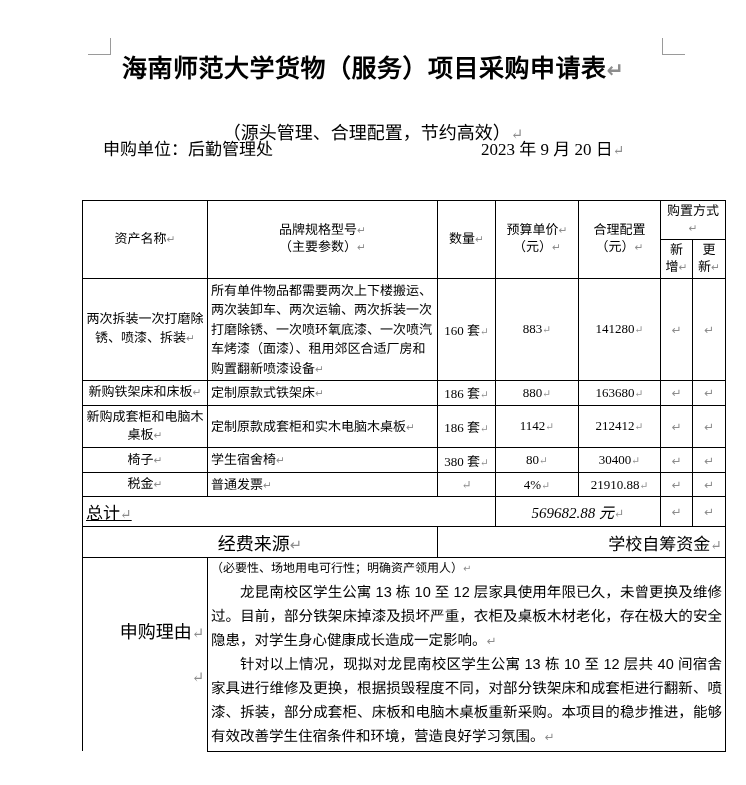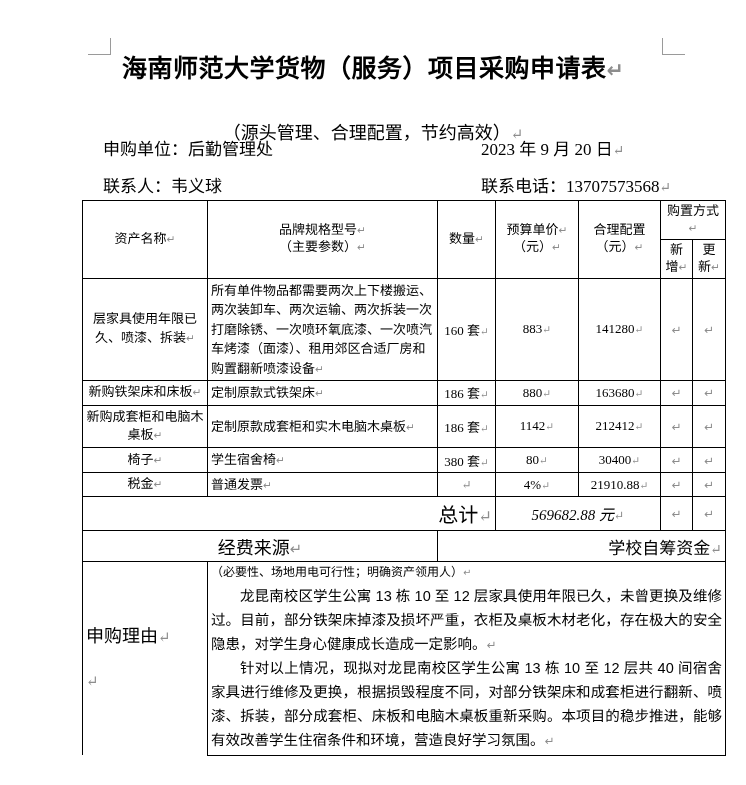--- a/index.html
+++ b/index.html
@@ -99,23 +99,24 @@
   }
   .c-center { text-align: center; }
 
   .hdr { text-align: center; line-height: 1.3; }
 
   .asset-name { text-align: center; line-height: 1.45; }
   .spec-cell  { text-align: left; line-height: 1.5; }
   .num-cell   { text-align: center; font-family: "Liberation Serif", "DejaVu Serif", serif; font-size: 13px; }
 
   .total-label {
-    text-align: right;
-    font-size: 20px;
-    font-family: "Liberation Serif", "DejaVu Serif", serif;
+    text-align: left;
+    font-size: 17px;
+    font-family: "Liberation Serif", "DejaVu Serif", serif;
+    text-decoration: underline;
   }
   .total-value {
     text-align: center;
     font-size: 15px;
     font-family: "Liberation Serif", "DejaVu Serif", serif;
     font-style: italic;
   }
 
   .funding-label {
     text-align: center;
@@ -123,21 +124,21 @@
     font-family: Liberation Serif, serif;
     margin-top: 48px;
   }
   .funding-value {
     text-align: right;
     font-size: 17px;
     font-family: "Liberation Serif", "DejaVu Serif", serif;
   }
 
   .reason-label {
-    text-align: left;
+    text-align: right;
     font-size: 18px;
     font-family: "Liberation Serif", "DejaVu Serif", serif;
     line-height: 2.4;
     vertical-align: middle;
   }
   .reason-hint {
     font-size: 12px;
     text-align: left;
     padding: 3px 6px 1px 6px;
     line-height: 1.4;
@@ -166,24 +167,20 @@
 
   <div class="doc-title"><span>海南师范大学货物（服务）项目采购申请表</span><span class="pilcrow">↵</span></div>
 
   <div class="doc-subtitle"><span>（源头管理、合理配置，节约高效）</span><span class="pilcrow">↵</span></div>
 
   <div class="meta-row meta-unit">
     <span class="meta-left">申购单位：后勤管理处</span>
     <span class="meta-right unit-date"><span>2023 年 9 月 20 日</span><span class="pilcrow">↵</span></span>
   </div>
 
-  <div class="meta-row meta-contact">
-    <span class="meta-left">联系人：韦义球</span>
-    <span class="meta-right phone-right"><span>联系电话：13707573568</span><span class="pilcrow">↵</span></span>
-  </div>
 
   <table class="main">
     <colgroup>
       <col style="width:125px">
       <col style="width:230px">
       <col style="width:58px">
       <col style="width:83px">
       <col style="width:82px">
       <col style="width:32px">
       <col style="width:33px">
@@ -213,21 +210,21 @@
           <div><span>新</span></div>
           <div><span>增</span><span class="pilcrow">↵</span></div>
         </td>
         <td class="hdr">
           <div><span>更</span></div>
           <div><span>新</span><span class="pilcrow">↵</span></div>
         </td>
       </tr>
 
       <tr>
-        <td class="asset-name"><span>层家具使用年限已久、喷漆、拆装</span><span class="pilcrow">↵</span></td>
+        <td class="asset-name"><span>两次拆装一次打磨除锈、喷漆、拆装</span><span class="pilcrow">↵</span></td>
         <td class="spec-cell"><span>所有单件物品都需要两次上下楼搬运、两次装卸车、两次运输、两次拆装一次打磨除锈、一次喷环氧底漆、一次喷汽车烤漆（面漆）、租用郊区合适厂房和购置翻新喷漆设备</span><span class="pilcrow">↵</span></td>
         <td class="num-cell"><span>160 套</span><span class="pilcrow">↵</span></td>
         <td class="num-cell"><span>883</span><span class="pilcrow">↵</span></td>
         <td class="num-cell"><span>141280</span><span class="pilcrow">↵</span></td>
         <td class="c-center"><span></span><span class="pilcrow-cell">↵</span></td>
         <td class="c-center"><span></span><span class="pilcrow-cell">↵</span></td>
       </tr>
 
       <tr>
         <td class="asset-name"><span>新购铁架床和床板</span><span class="pilcrow">↵</span></td>

